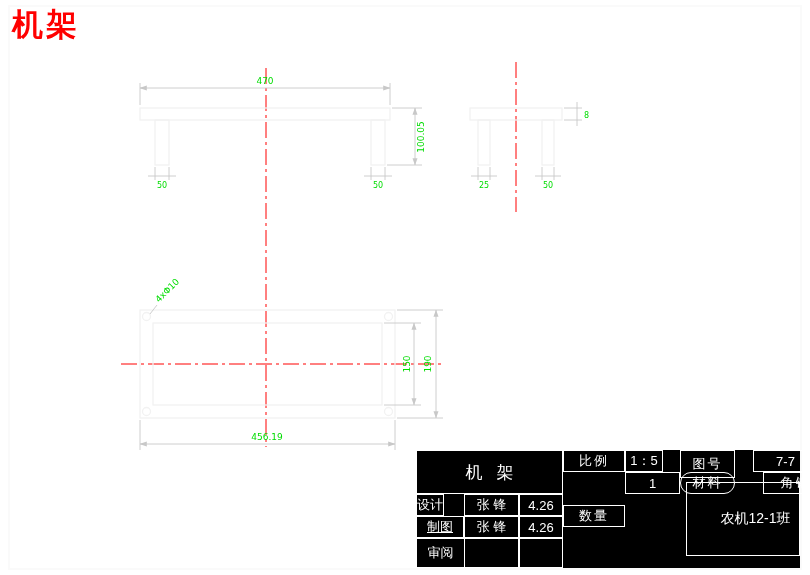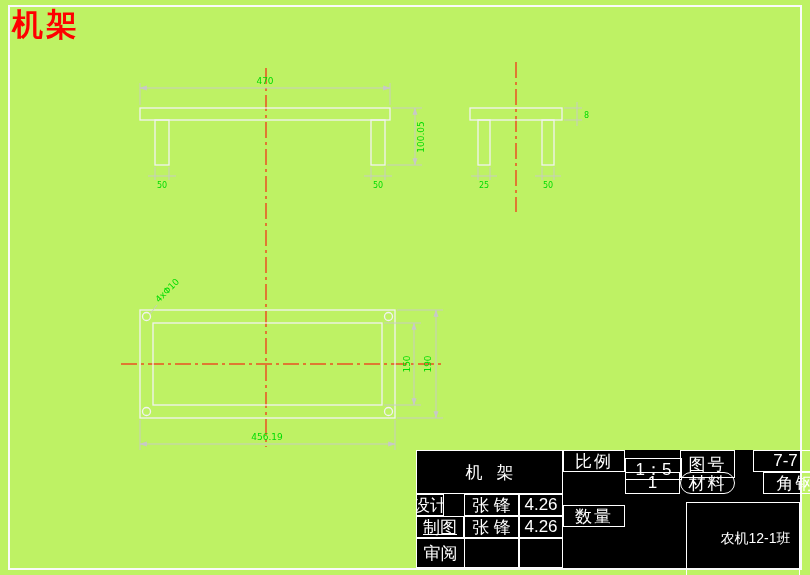--- a/index.html
+++ b/index.html
@@ -1,39 +1,39 @@
 <!DOCTYPE html>
 <html><head>
 <meta charset="utf-8">
 <style>
   html, body { margin: 0; padding: 0; background: #000; }
   body {
     width: 810px; height: 575px; overflow: hidden;
     font-family: "Liberation Sans", sans-serif;
   }
-  #stage { position: relative; width: 810px; height: 575px; background: #bef264; }
+  #stage { position: relative; width: 810px; height: 575px; background: #ffffff; }
   #frame {
     position: absolute; left: 8px; top: 5px; width: 794px; height: 565px;
     border: 2px solid #fafafa; box-sizing: border-box;
   }
   #page-title {
     position: absolute; left: 12px; top: 4px;
     color: #ff0000; font-size: 31px; font-weight: bold; letter-spacing: 3px;
   }
   #drawing { position: absolute; left: 0; top: 0; }
   .dim { fill: #00dd00; font-size: 9px; font-family: "DejaVu Sans", sans-serif; }
   .dim-sm { font-size: 8px; }
   #title-block {
     position: absolute; left: 416px; top: 450px; width: 384px; height: 118px;
     background: #000;
   }
   .tb-cell {
     position: absolute; border: 1px solid #ffffff; box-sizing: border-box;
     color: #fff; display: flex; align-items: center; justify-content: center;
-    font-size: 17px; white-space: nowrap; overflow: hidden;
+    font-size: 13px; white-space: nowrap; overflow: hidden;
   }
 </style>
 </head>
 <body>
 
 <div id="stage">
   <div id="frame"></div>
   <div id="page-title">机架</div>
 
   <svg id="drawing" width="810" height="575" viewBox="0 0 810 575">
@@ -124,34 +124,34 @@
       <text class="dim" x="410" y="364" text-anchor="middle" transform="rotate(-90 410 364)">150</text>
       <text class="dim" x="431" y="364" text-anchor="middle" transform="rotate(-90 431 364)">190</text>
       <text class="dim" x="267" y="440" text-anchor="middle">456.19</text>
       <text class="dim" x="159" y="303" text-anchor="start" transform="rotate(-45 159 303)">4xΦ10</text>
     </g>
   </svg>
 
   <div id="title-block">
     <div class="tb-cell" style="left:0;top:0;width:147px;height:44px;font-size:17px;letter-spacing:14px;text-indent:14px;">机架</div>
     <div class="tb-cell" style="left:147px;top:0;width:62px;height:22px;letter-spacing:2px;">比例</div>
-    <div class="tb-cell" style="left:209px;top:0;width:57px;height:22px;margin-top:8px;">1：5</div>
+    <div class="tb-cell" style="left:209px;top:0;width:38px;height:22px;">1：5</div>
     <div class="tb-cell" style="left:264px;top:0;width:55px;height:28px;letter-spacing:2px;">图号</div>
     <div class="tb-cell" style="left:337px;top:0;width:65px;height:22px;">7-7</div>
 
     <div class="tb-cell" style="left:147px;top:22px;width:62px;height:22px;letter-spacing:2px;margin-top:33px;">数量</div>
     <div class="tb-cell" style="left:209px;top:22px;width:55px;height:22px;">1</div>
     <div class="tb-cell" style="left:264px;top:22px;width:55px;height:22px;letter-spacing:2px;border-radius:11px;">材料</div>
     <div class="tb-cell" style="left:319px;top:22px;width:65px;height:22px;letter-spacing:2px;margin-left:28px;">角钢</div>
 
     <div class="tb-cell" style="left:0;top:44px;width:28px;height:22px;">设计</div>
     <div class="tb-cell" style="left:48px;top:44px;width:55px;height:22px;">张 锋</div>
     <div class="tb-cell" style="left:103px;top:44px;width:44px;height:22px;">4.26</div>
 
-    <div class="tb-cell" style="left:270px;top:52px;width:114px;height:74px;font-size:14px;padding-left:25px;">农机12-1班</div>
+    <div class="tb-cell" style="left:270px;top:32px;width:114px;height:74px;font-size:14px;padding-left:25px;">农机12-1班</div>
 
     <div class="tb-cell" style="left:0;top:66px;width:48px;height:22px;text-decoration:underline;">制图</div>
     <div class="tb-cell" style="left:48px;top:66px;width:55px;height:22px;">张 锋</div>
     <div class="tb-cell" style="left:103px;top:66px;width:44px;height:22px;">4.26</div>
 
     <div class="tb-cell" style="left:0;top:88px;width:49px;height:30px;">审阅</div>
     <div class="tb-cell" style="left:48px;top:88px;width:55px;height:30px;"></div>
     <div class="tb-cell" style="left:103px;top:88px;width:44px;height:30px;"></div>
   </div>
 </div>

